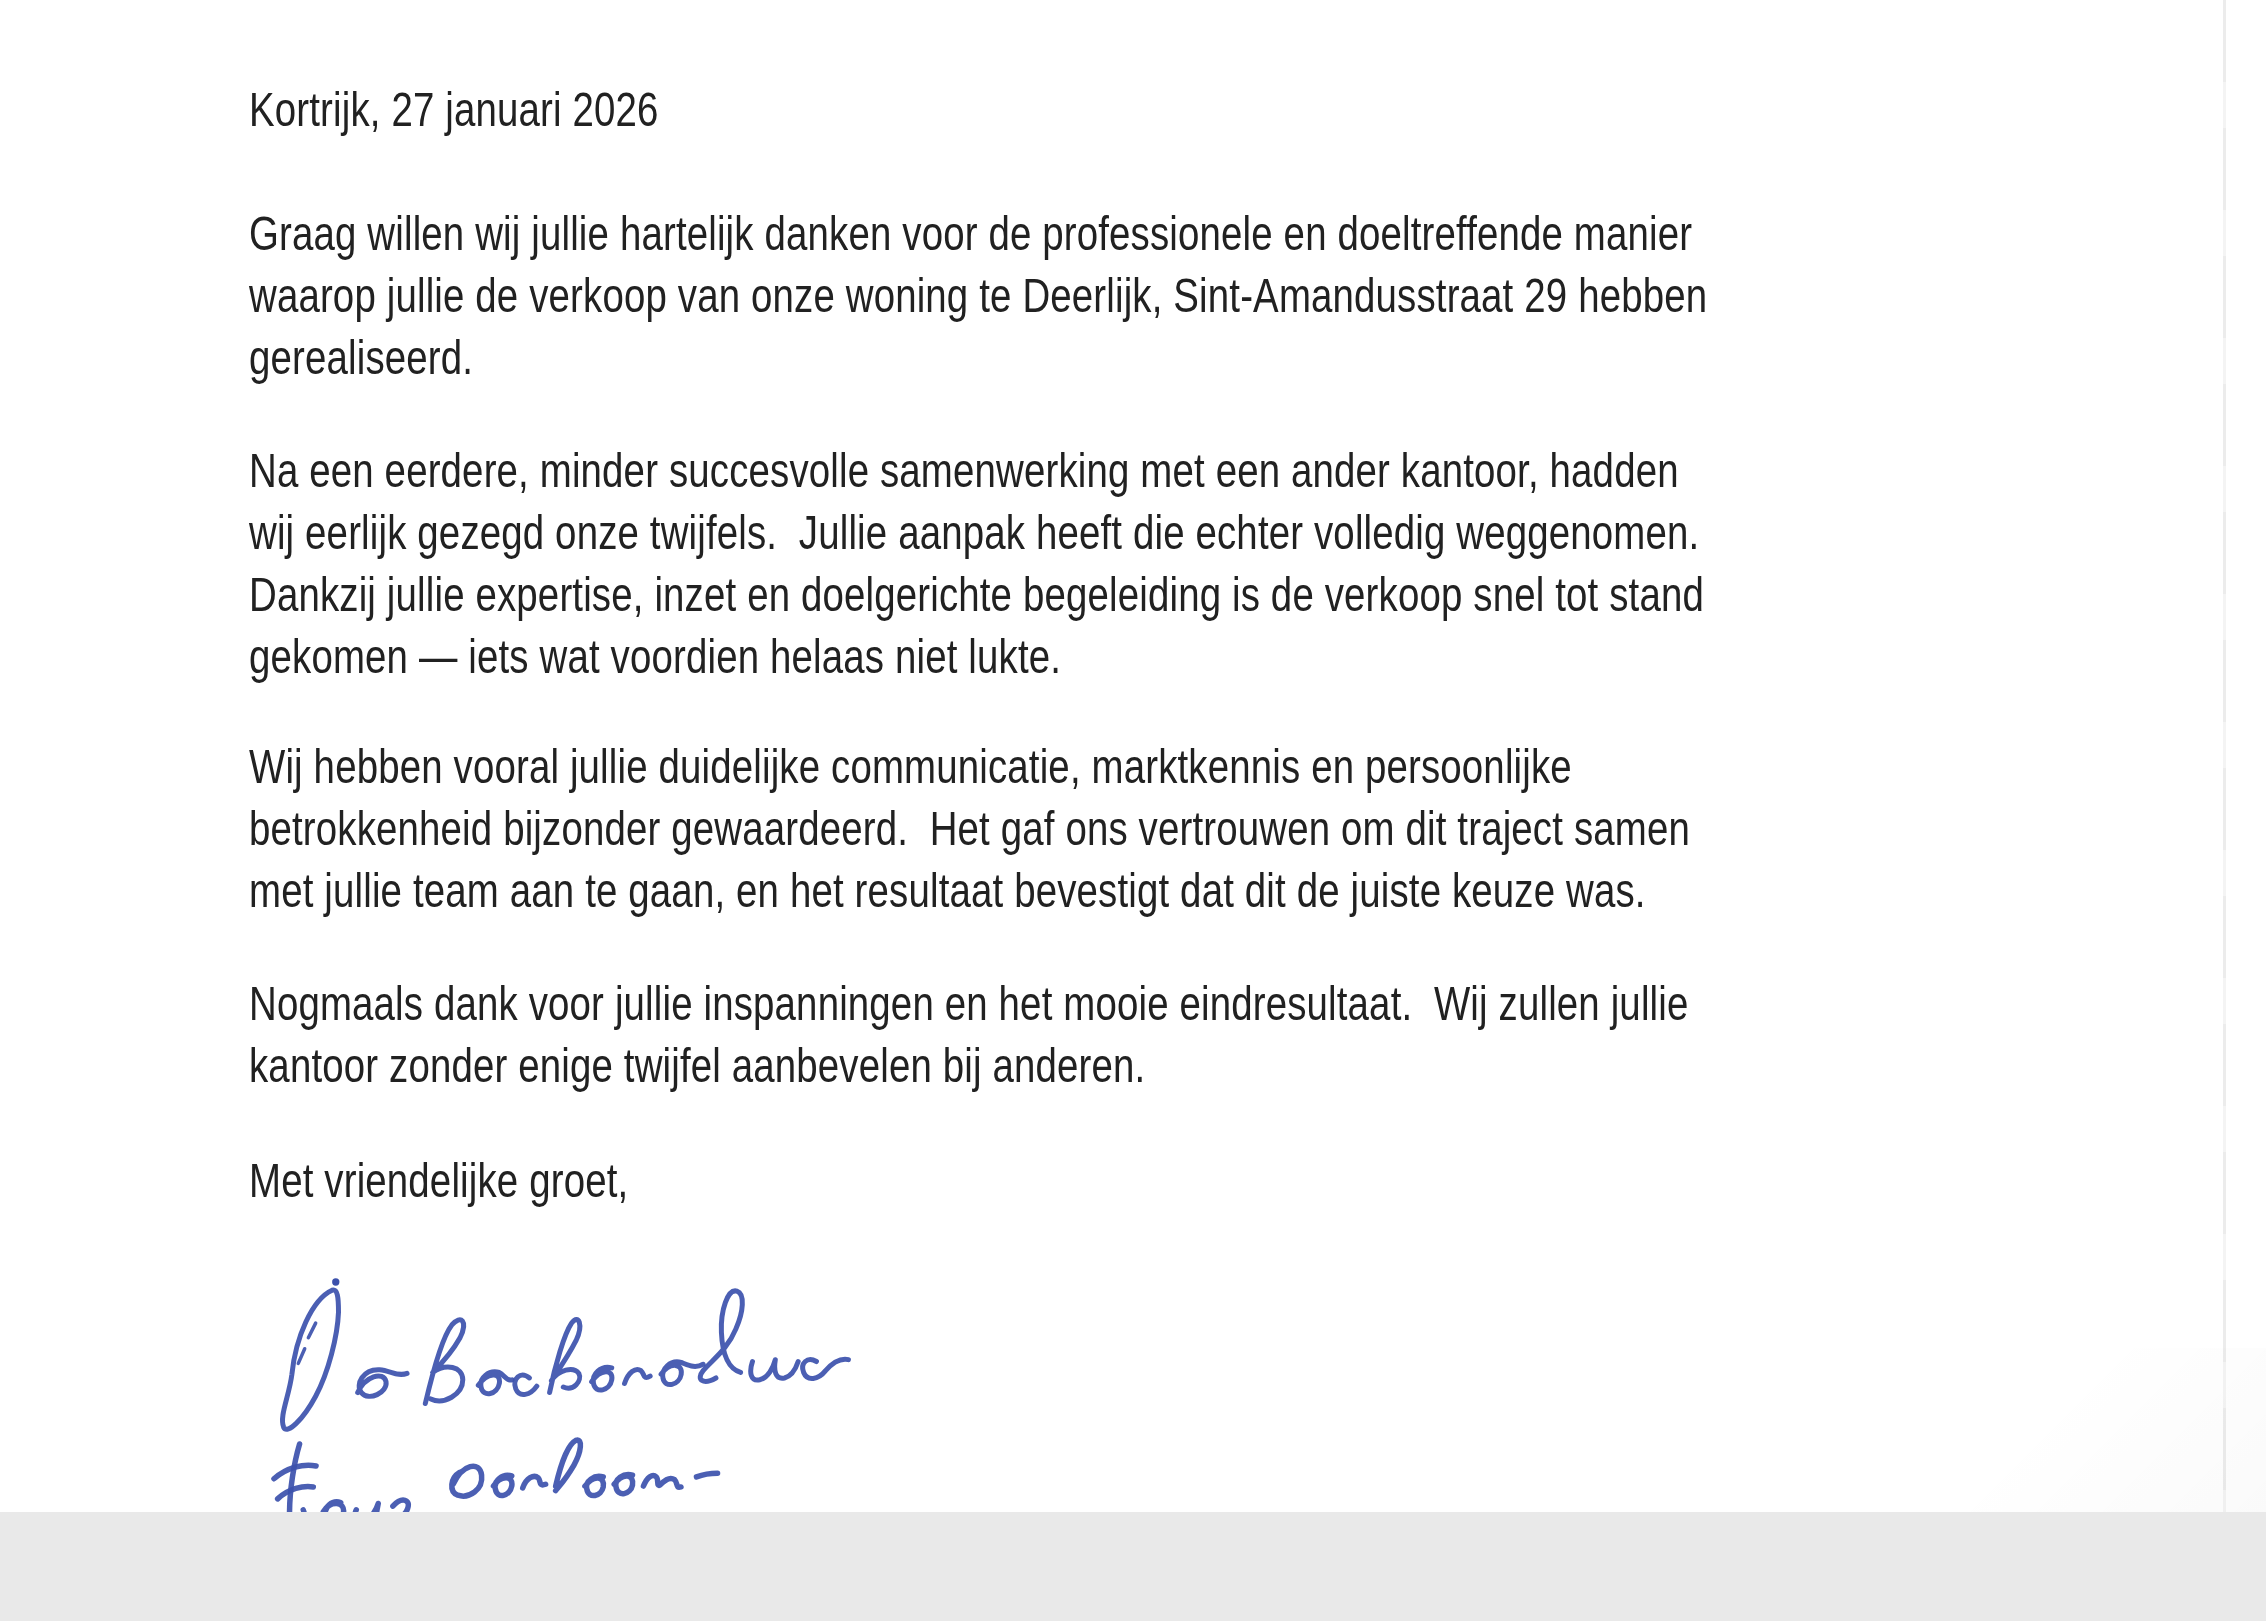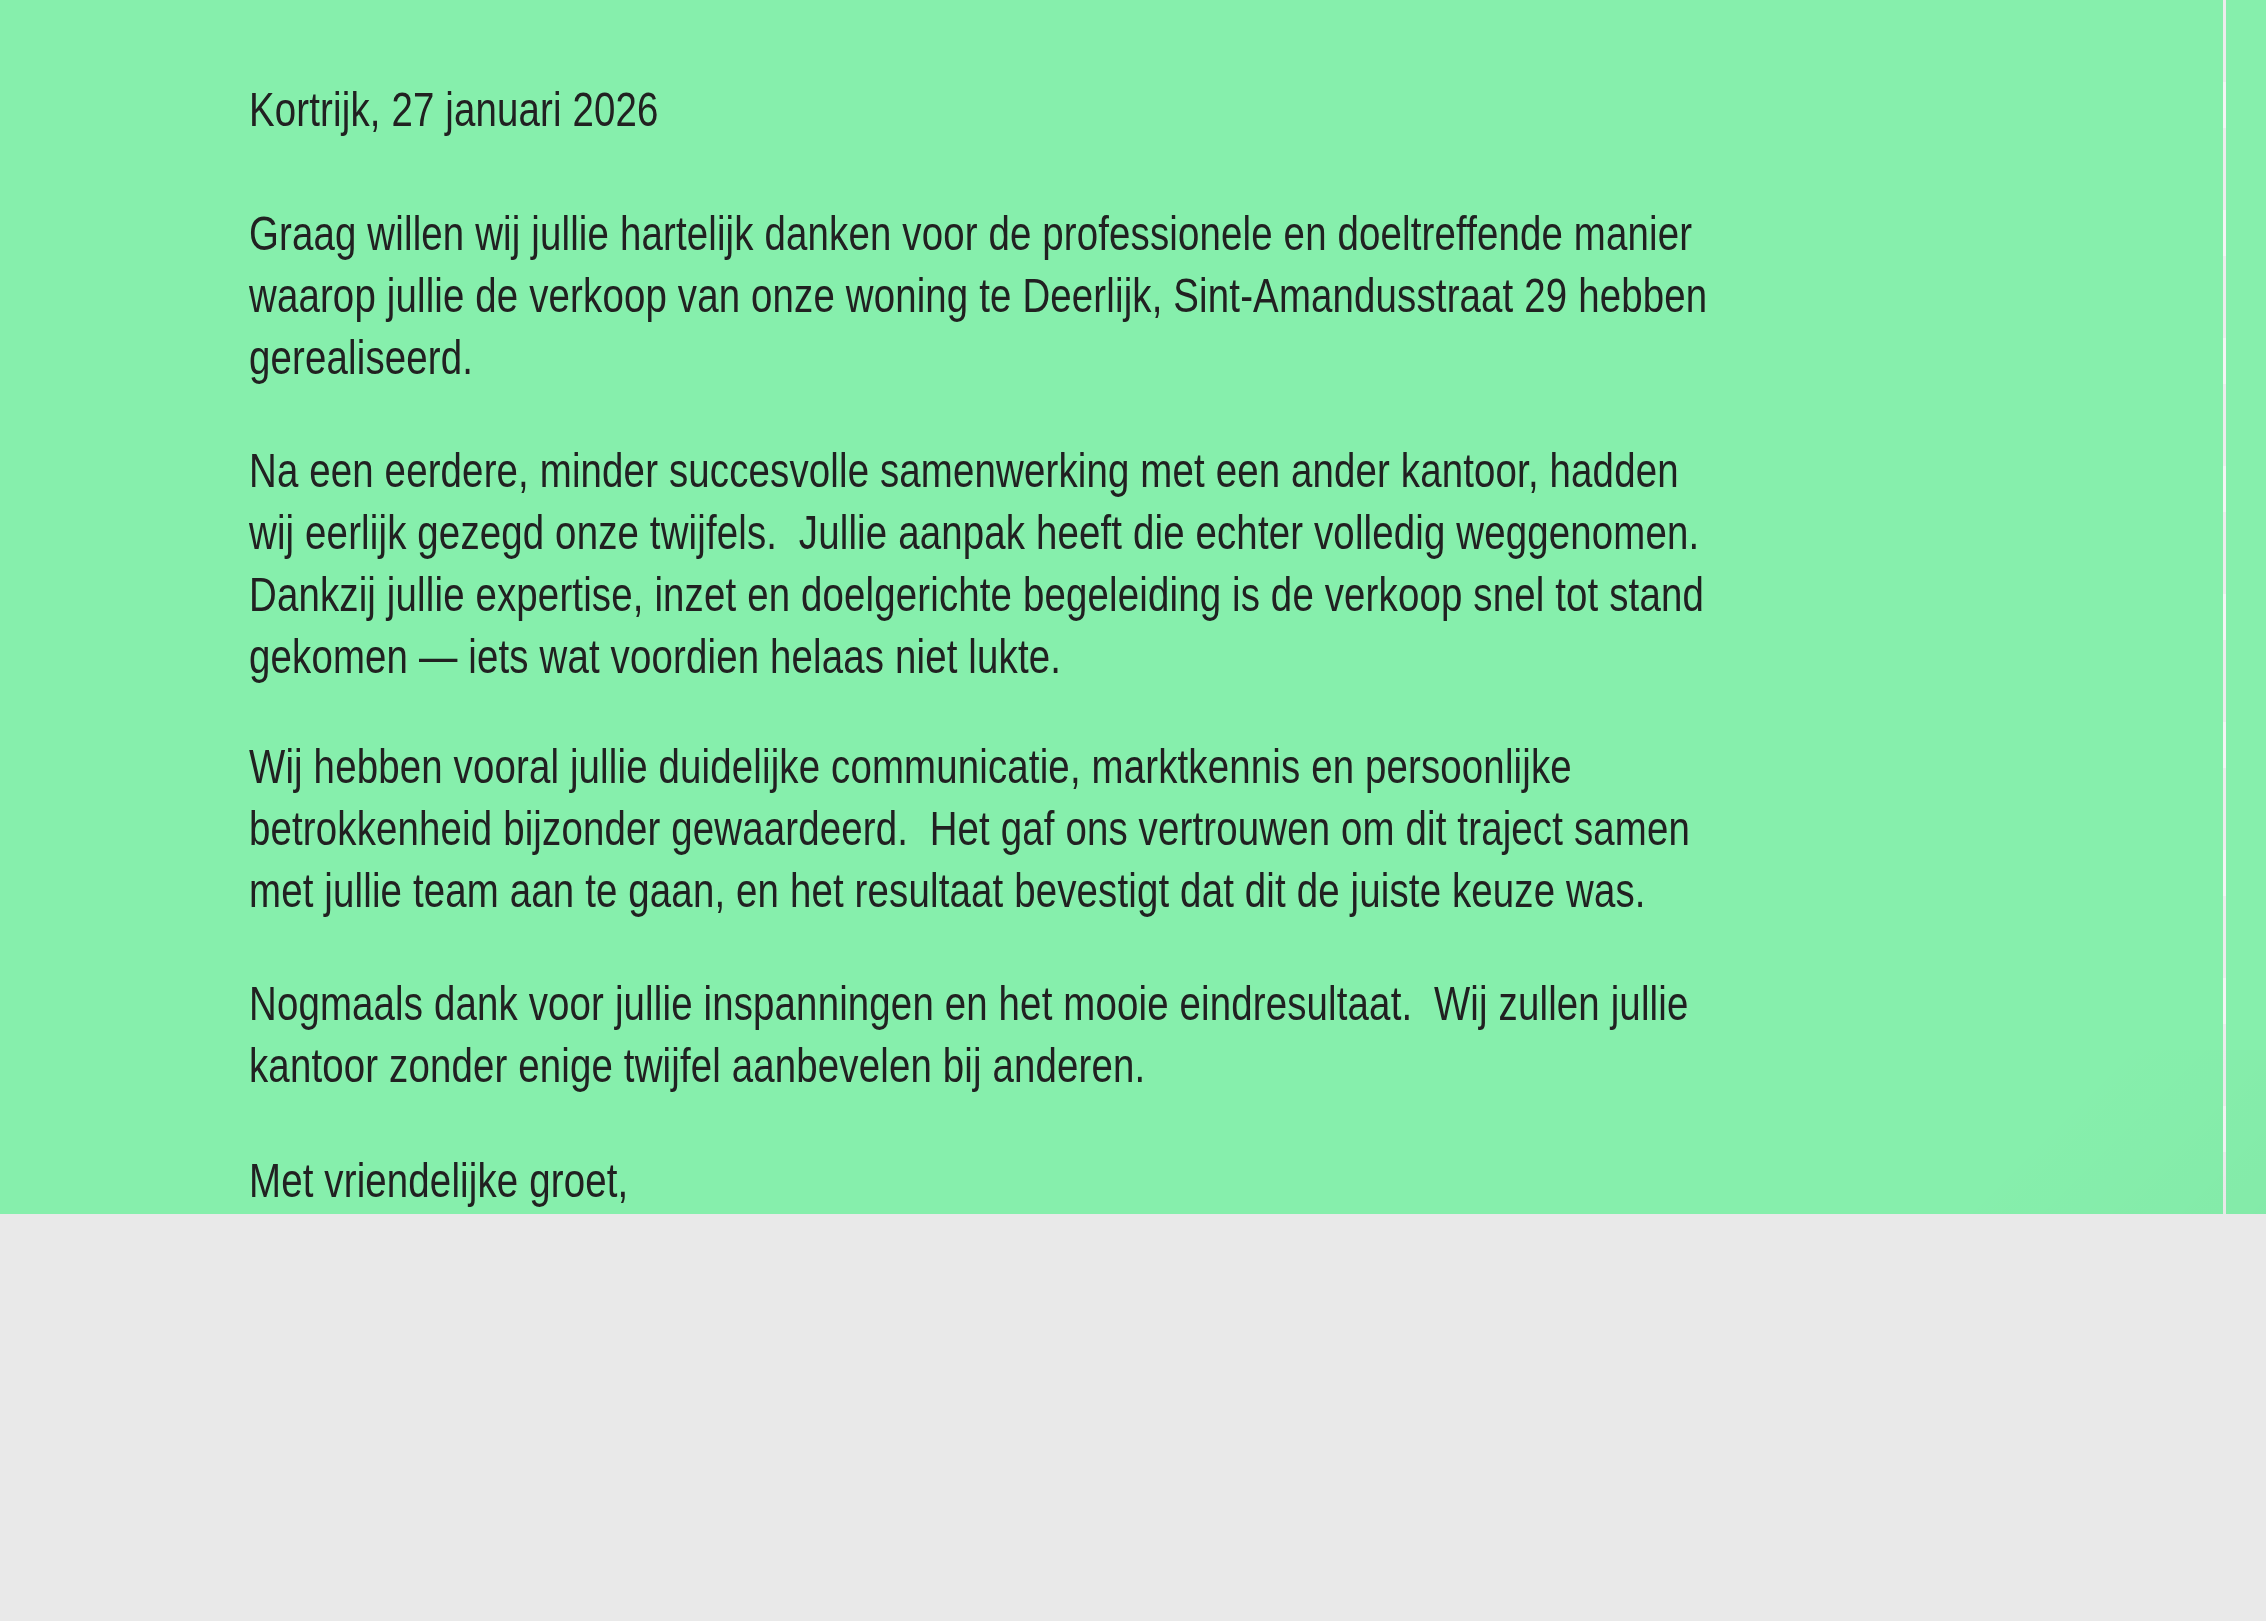--- a/index.html
+++ b/index.html
@@ -3,22 +3,22 @@
 <meta charset="utf-8">
 <style>
   html, body {
     margin: 0;
     padding: 0;
     background: #e9e9e9;
   }
   .page {
     position: relative;
     width: 2266px;
-    height: 1214px;
-    background: #86efac;
+    height: 1512px;
+    background: #ffffff;
     overflow: hidden;
     font-family: "Liberation Sans", sans-serif;
   }
   
   .scan-line {
     position: absolute;
     left: 2223px;
     top: 0;
     width: 2.7px;
     height: 100%;

